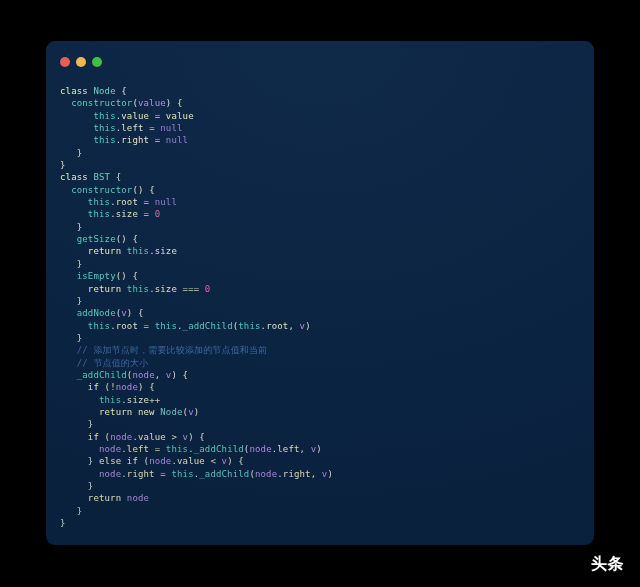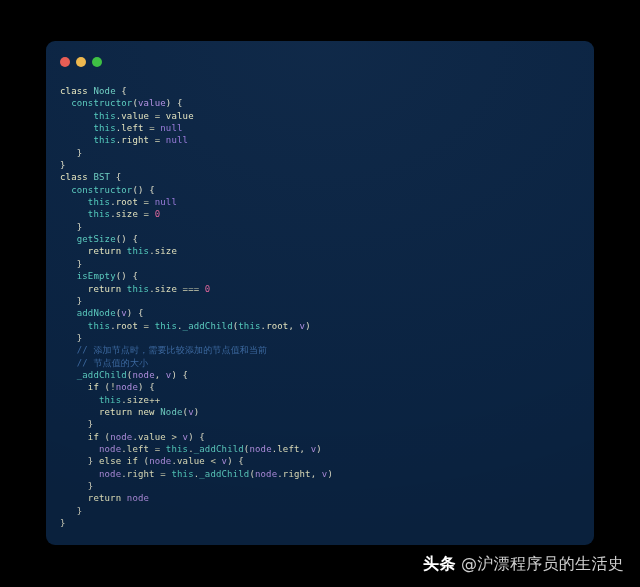--- a/index.html
+++ b/index.html
@@ -142,17 +142,16 @@
       <span class="dot" id="dot-max" style="background: rgb(62, 197, 68);"></span>
     </div>
 
     <div id="code-body"><div class="line"><span class="kw" style="color: rgb(242, 242, 200);">class</span><span class="plain"> </span><span class="cls" style="color: rgb(114, 213, 200);">Node</span><span class="plain"> </span><span class="punc" style="color: rgb(226, 226, 204);">{</span></div><div class="line"><span class="plain">  </span><span class="fn" style="color: rgb(95, 211, 198);">constructor</span><span class="punc" style="color: rgb(226, 226, 204);">(</span><span class="param" style="color: rgb(182, 148, 232);">value</span><span class="punc" style="color: rgb(226, 226, 204);">)</span><span class="plain"> </span><span class="punc" style="color: rgb(226, 226, 204);">{</span></div><div class="line"><span class="plain">      </span><span class="obj" style="color: rgb(86, 211, 196);">this</span><span class="punc" style="color: rgb(226, 226, 204);">.</span><span class="prop" style="color: rgb(233, 233, 196);">value</span><span class="plain"> </span><span class="op">=</span><span class="plain"> </span><span class="prop" style="color: rgb(233, 233, 196);">value</span></div><div class="line"><span class="plain">      </span><span class="obj" style="color: rgb(86, 211, 196);">this</span><span class="punc" style="color: rgb(226, 226, 204);">.</span><span class="prop" style="color: rgb(233, 233, 196);">left</span><span class="plain"> </span><span class="op">=</span><span class="plain"> </span><span class="lit" style="color: rgb(157, 126, 224);">null</span></div><div class="line"><span class="plain">      </span><span class="obj" style="color: rgb(86, 211, 196);">this</span><span class="punc" style="color: rgb(226, 226, 204);">.</span><span class="prop" style="color: rgb(233, 233, 196);">right</span><span class="plain"> </span><span class="op">=</span><span class="plain"> </span><span class="lit" style="color: rgb(157, 126, 224);">null</span></div><div class="line"><span class="punc" style="color: rgb(226, 226, 204);">   }</span></div><div class="line"><span class="punc" style="color: rgb(226, 226, 204);">}</span></div><div class="line"><span class="kw" style="color: rgb(242, 242, 200);">class</span><span class="plain"> </span><span class="cls" style="color: rgb(114, 213, 200);">BST</span><span class="plain"> </span><span class="punc" style="color: rgb(226, 226, 204);">{</span></div><div class="line"><span class="plain">  </span><span class="fn" style="color: rgb(95, 211, 198);">constructor</span><span class="punc" style="color: rgb(226, 226, 204);">(</span><span class="punc" style="color: rgb(226, 226, 204);">)</span><span class="plain"> </span><span class="punc" style="color: rgb(226, 226, 204);">{</span></div><div class="line"><span class="plain">     </span><span class="obj" style="color: rgb(86, 211, 196);">this</span><span class="punc" style="color: rgb(226, 226, 204);">.</span><span class="prop" style="color: rgb(233, 233, 196);">root</span><span class="plain"> </span><span class="op">=</span><span class="plain"> </span><span class="lit" style="color: rgb(157, 126, 224);">null</span></div><div class="line"><span class="plain">     </span><span class="obj" style="color: rgb(86, 211, 196);">this</span><span class="punc" style="color: rgb(226, 226, 204);">.</span><span class="prop" style="color: rgb(233, 233, 196);">size</span><span class="plain"> </span><span class="op">=</span><span class="plain"> </span><span class="num" style="color: rgb(226, 104, 159);">0</span></div><div class="line"><span class="punc" style="color: rgb(226, 226, 204);">   }</span></div><div class="line"><span class="plain">   </span><span class="fn" style="color: rgb(95, 211, 198);">getSize</span><span class="punc" style="color: rgb(226, 226, 204);">()</span><span class="plain"> </span><span class="punc" style="color: rgb(226, 226, 204);">{</span></div><div class="line"><span class="plain">     </span><span class="kw" style="color: rgb(242, 242, 200);">return</span><span class="plain"> </span><span class="obj" style="color: rgb(86, 211, 196);">this</span><span class="punc" style="color: rgb(226, 226, 204);">.</span><span class="prop" style="color: rgb(233, 233, 196);">size</span></div><div class="line"><span class="punc" style="color: rgb(226, 226, 204);">   }</span></div><div class="line"><span class="plain">   </span><span class="fn" style="color: rgb(95, 211, 198);">isEmpty</span><span class="punc" style="color: rgb(226, 226, 204);">()</span><span class="plain"> </span><span class="punc" style="color: rgb(226, 226, 204);">{</span></div><div class="line"><span class="plain">     </span><span class="kw" style="color: rgb(242, 242, 200);">return</span><span class="plain"> </span><span class="obj" style="color: rgb(86, 211, 196);">this</span><span class="punc" style="color: rgb(226, 226, 204);">.</span><span class="prop" style="color: rgb(233, 233, 196);">size</span><span class="plain"> </span><span class="op">===</span><span class="plain"> </span><span class="num" style="color: rgb(226, 104, 159);">0</span></div><div class="line"><span class="punc" style="color: rgb(226, 226, 204);">   }</span></div><div class="line"><span class="plain">   </span><span class="fn" style="color: rgb(95, 211, 198);">addNode</span><span class="punc" style="color: rgb(226, 226, 204);">(</span><span class="param" style="color: rgb(182, 148, 232);">v</span><span class="punc" style="color: rgb(226, 226, 204);">)</span><span class="plain"> </span><span class="punc" style="color: rgb(226, 226, 204);">{</span></div><div class="line"><span class="plain">     </span><span class="obj" style="color: rgb(86, 211, 196);">this</span><span class="punc" style="color: rgb(226, 226, 204);">.</span><span class="prop" style="color: rgb(233, 233, 196);">root</span><span class="plain"> </span><span class="op">=</span><span class="plain"> </span><span class="obj" style="color: rgb(86, 211, 196);">this</span><span class="punc" style="color: rgb(226, 226, 204);">.</span><span class="fn" style="color: rgb(95, 211, 198);">_addChild</span><span class="punc" style="color: rgb(226, 226, 204);">(</span><span class="obj" style="color: rgb(86, 211, 196);">this</span><span class="punc" style="color: rgb(226, 226, 204);">.</span><span class="prop" style="color: rgb(233, 233, 196);">root</span><span class="punc" style="color: rgb(226, 226, 204);">,</span><span class="plain"> </span><span class="param" style="color: rgb(182, 148, 232);">v</span><span class="punc" style="color: rgb(226, 226, 204);">)</span></div><div class="line"><span class="punc" style="color: rgb(226, 226, 204);">   }</span></div><div class="line"><span class="plain">   </span><span class="cmt" style="color: rgb(63, 110, 168);">// 添加节点时，需要比较添加的节点值和当前</span></div><div class="line"><span class="plain">   </span><span class="cmt" style="color: rgb(63, 110, 168);">// 节点值的大小</span></div><div class="line"><span class="plain">   </span><span class="fn" style="color: rgb(95, 211, 198);">_addChild</span><span class="punc" style="color: rgb(226, 226, 204);">(</span><span class="param" style="color: rgb(182, 148, 232);">node</span><span class="punc" style="color: rgb(226, 226, 204);">,</span><span class="plain"> </span><span class="param" style="color: rgb(182, 148, 232);">v</span><span class="punc" style="color: rgb(226, 226, 204);">)</span><span class="plain"> </span><span class="punc" style="color: rgb(226, 226, 204);">{</span></div><div class="line"><span class="plain">     </span><span class="kw" style="color: rgb(242, 242, 200);">if</span><span class="plain"> </span><span class="punc" style="color: rgb(226, 226, 204);">(</span><span class="op">!</span><span class="param" style="color: rgb(182, 148, 232);">node</span><span class="punc" style="color: rgb(226, 226, 204);">)</span><span class="plain"> </span><span class="punc" style="color: rgb(226, 226, 204);">{</span></div><div class="line"><span class="plain">       </span><span class="obj" style="color: rgb(86, 211, 196);">this</span><span class="punc" style="color: rgb(226, 226, 204);">.</span><span class="prop" style="color: rgb(233, 233, 196);">size</span><span class="op">++</span></div><div class="line"><span class="plain">       </span><span class="kw" style="color: rgb(242, 242, 200);">return</span><span class="plain"> </span><span class="kw" style="color: rgb(242, 242, 200);">new</span><span class="plain"> </span><span class="cls" style="color: rgb(114, 213, 200);">Node</span><span class="punc" style="color: rgb(226, 226, 204);">(</span><span class="param" style="color: rgb(182, 148, 232);">v</span><span class="punc" style="color: rgb(226, 226, 204);">)</span></div><div class="line"><span class="punc" style="color: rgb(226, 226, 204);">     }</span></div><div class="line"><span class="plain">     </span><span class="kw" style="color: rgb(242, 242, 200);">if</span><span class="plain"> </span><span class="punc" style="color: rgb(226, 226, 204);">(</span><span class="param" style="color: rgb(182, 148, 232);">node</span><span class="punc" style="color: rgb(226, 226, 204);">.</span><span class="prop" style="color: rgb(233, 233, 196);">value</span><span class="plain"> </span><span class="op">&gt;</span><span class="plain"> </span><span class="param" style="color: rgb(182, 148, 232);">v</span><span class="punc" style="color: rgb(226, 226, 204);">)</span><span class="plain"> </span><span class="punc" style="color: rgb(226, 226, 204);">{</span></div><div class="line"><span class="plain">       </span><span class="param" style="color: rgb(182, 148, 232);">node</span><span class="punc" style="color: rgb(226, 226, 204);">.</span><span class="prop" style="color: rgb(233, 233, 196);">left</span><span class="plain"> </span><span class="op">=</span><span class="plain"> </span><span class="obj" style="color: rgb(86, 211, 196);">this</span><span class="punc" style="color: rgb(226, 226, 204);">.</span><span class="fn" style="color: rgb(95, 211, 198);">_addChild</span><span class="punc" style="color: rgb(226, 226, 204);">(</span><span class="param" style="color: rgb(182, 148, 232);">node</span><span class="punc" style="color: rgb(226, 226, 204);">.</span><span class="prop" style="color: rgb(233, 233, 196);">left</span><span class="punc" style="color: rgb(226, 226, 204);">,</span><span class="plain"> </span><span class="param" style="color: rgb(182, 148, 232);">v</span><span class="punc" style="color: rgb(226, 226, 204);">)</span></div><div class="line"><span class="punc" style="color: rgb(226, 226, 204);">     }</span><span class="plain"> </span><span class="kw" style="color: rgb(242, 242, 200);">else</span><span class="plain"> </span><span class="kw" style="color: rgb(242, 242, 200);">if</span><span class="plain"> </span><span class="punc" style="color: rgb(226, 226, 204);">(</span><span class="param" style="color: rgb(182, 148, 232);">node</span><span class="punc" style="color: rgb(226, 226, 204);">.</span><span class="prop" style="color: rgb(233, 233, 196);">value</span><span class="plain"> </span><span class="op">&lt;</span><span class="plain"> </span><span class="param" style="color: rgb(182, 148, 232);">v</span><span class="punc" style="color: rgb(226, 226, 204);">)</span><span class="plain"> </span><span class="punc" style="color: rgb(226, 226, 204);">{</span></div><div class="line"><span class="plain">       </span><span class="param" style="color: rgb(182, 148, 232);">node</span><span class="punc" style="color: rgb(226, 226, 204);">.</span><span class="prop" style="color: rgb(233, 233, 196);">right</span><span class="plain"> </span><span class="op">=</span><span class="plain"> </span><span class="obj" style="color: rgb(86, 211, 196);">this</span><span class="punc" style="color: rgb(226, 226, 204);">.</span><span class="fn" style="color: rgb(95, 211, 198);">_addChild</span><span class="punc" style="color: rgb(226, 226, 204);">(</span><span class="param" style="color: rgb(182, 148, 232);">node</span><span class="punc" style="color: rgb(226, 226, 204);">.</span><span class="prop" style="color: rgb(233, 233, 196);">right</span><span class="punc" style="color: rgb(226, 226, 204);">,</span><span class="plain"> </span><span class="param" style="color: rgb(182, 148, 232);">v</span><span class="punc" style="color: rgb(226, 226, 204);">)</span></div><div class="line"><span class="punc" style="color: rgb(226, 226, 204);">     }</span></div><div class="line"><span class="plain">     </span><span class="kw" style="color: rgb(242, 242, 200);">return</span><span class="plain"> </span><span class="param" style="color: rgb(182, 148, 232);">node</span></div><div class="line"><span class="punc" style="color: rgb(226, 226, 204);">   }</span></div><div class="line"><span class="punc" style="color: rgb(226, 226, 204);">}</span></div></div>
 
   </div>
 
   <div id="footer" style="background: rgb(0, 0, 0);">
     <div id="watermark">
       <span id="wm-brand">头条</span>
-      <span id="wm-handle">@沪漂程序员的生活史</span>
     </div>
   </div>
 
 </div>
 
 </body></html>

